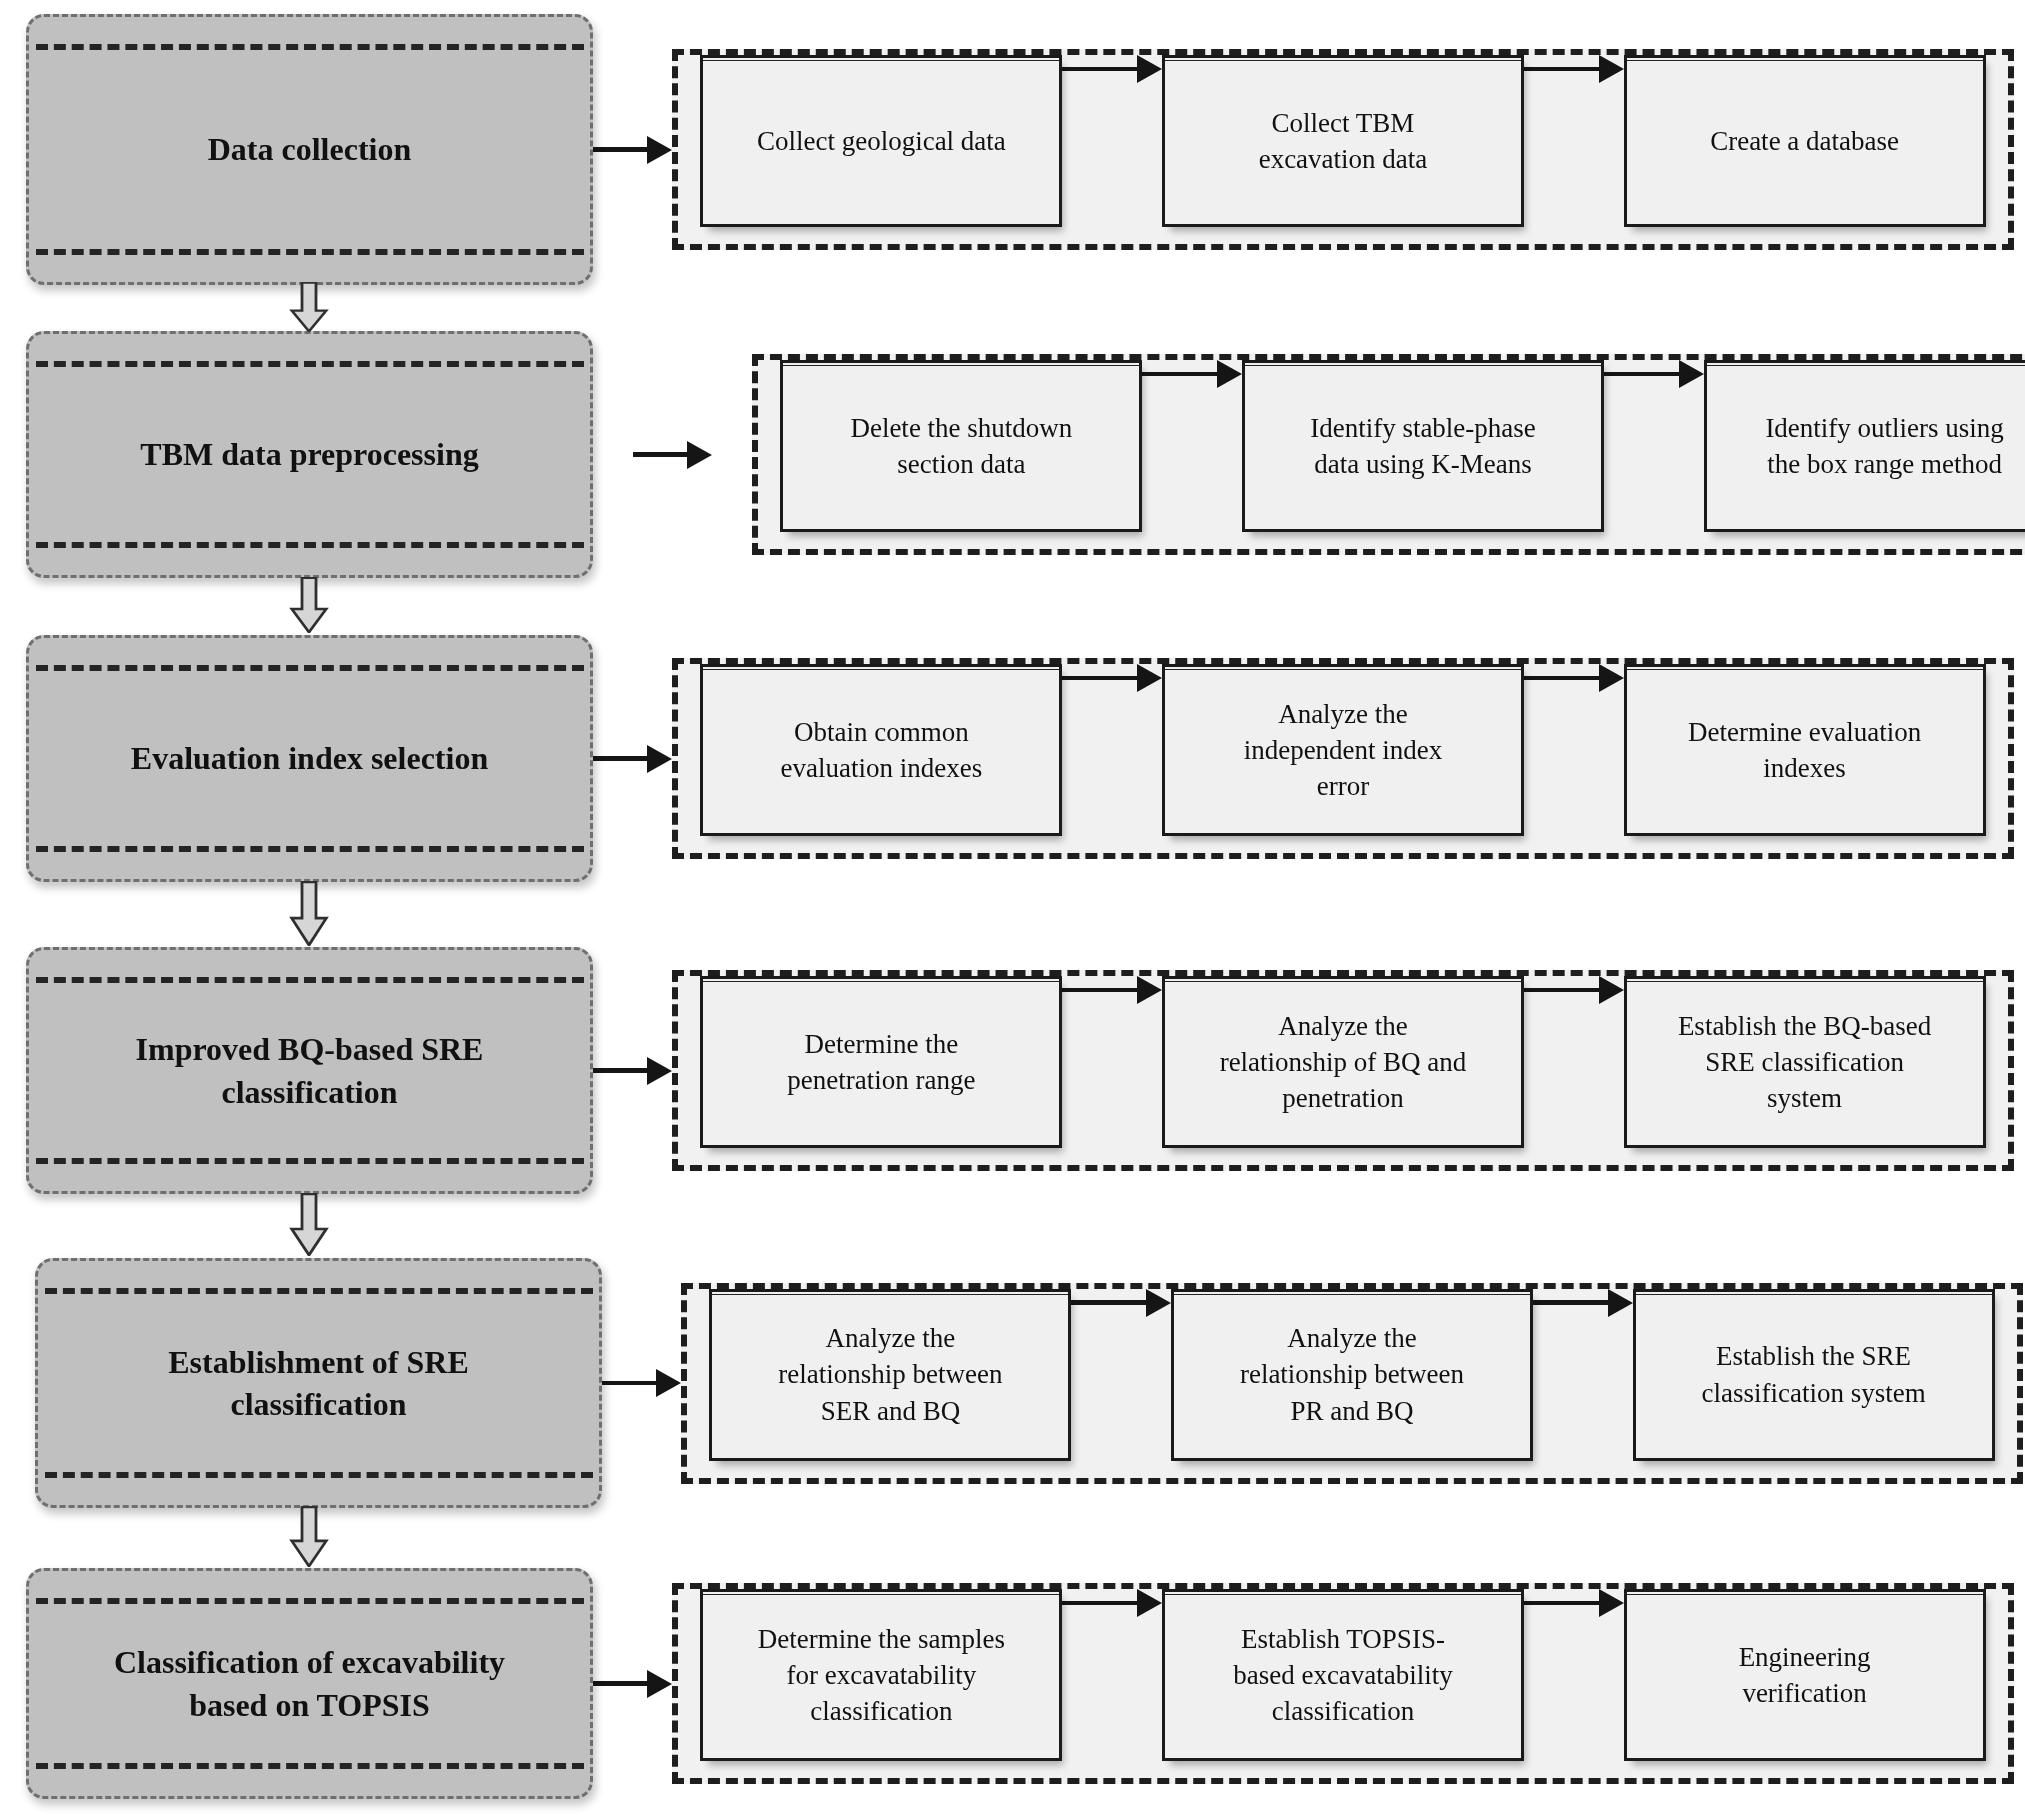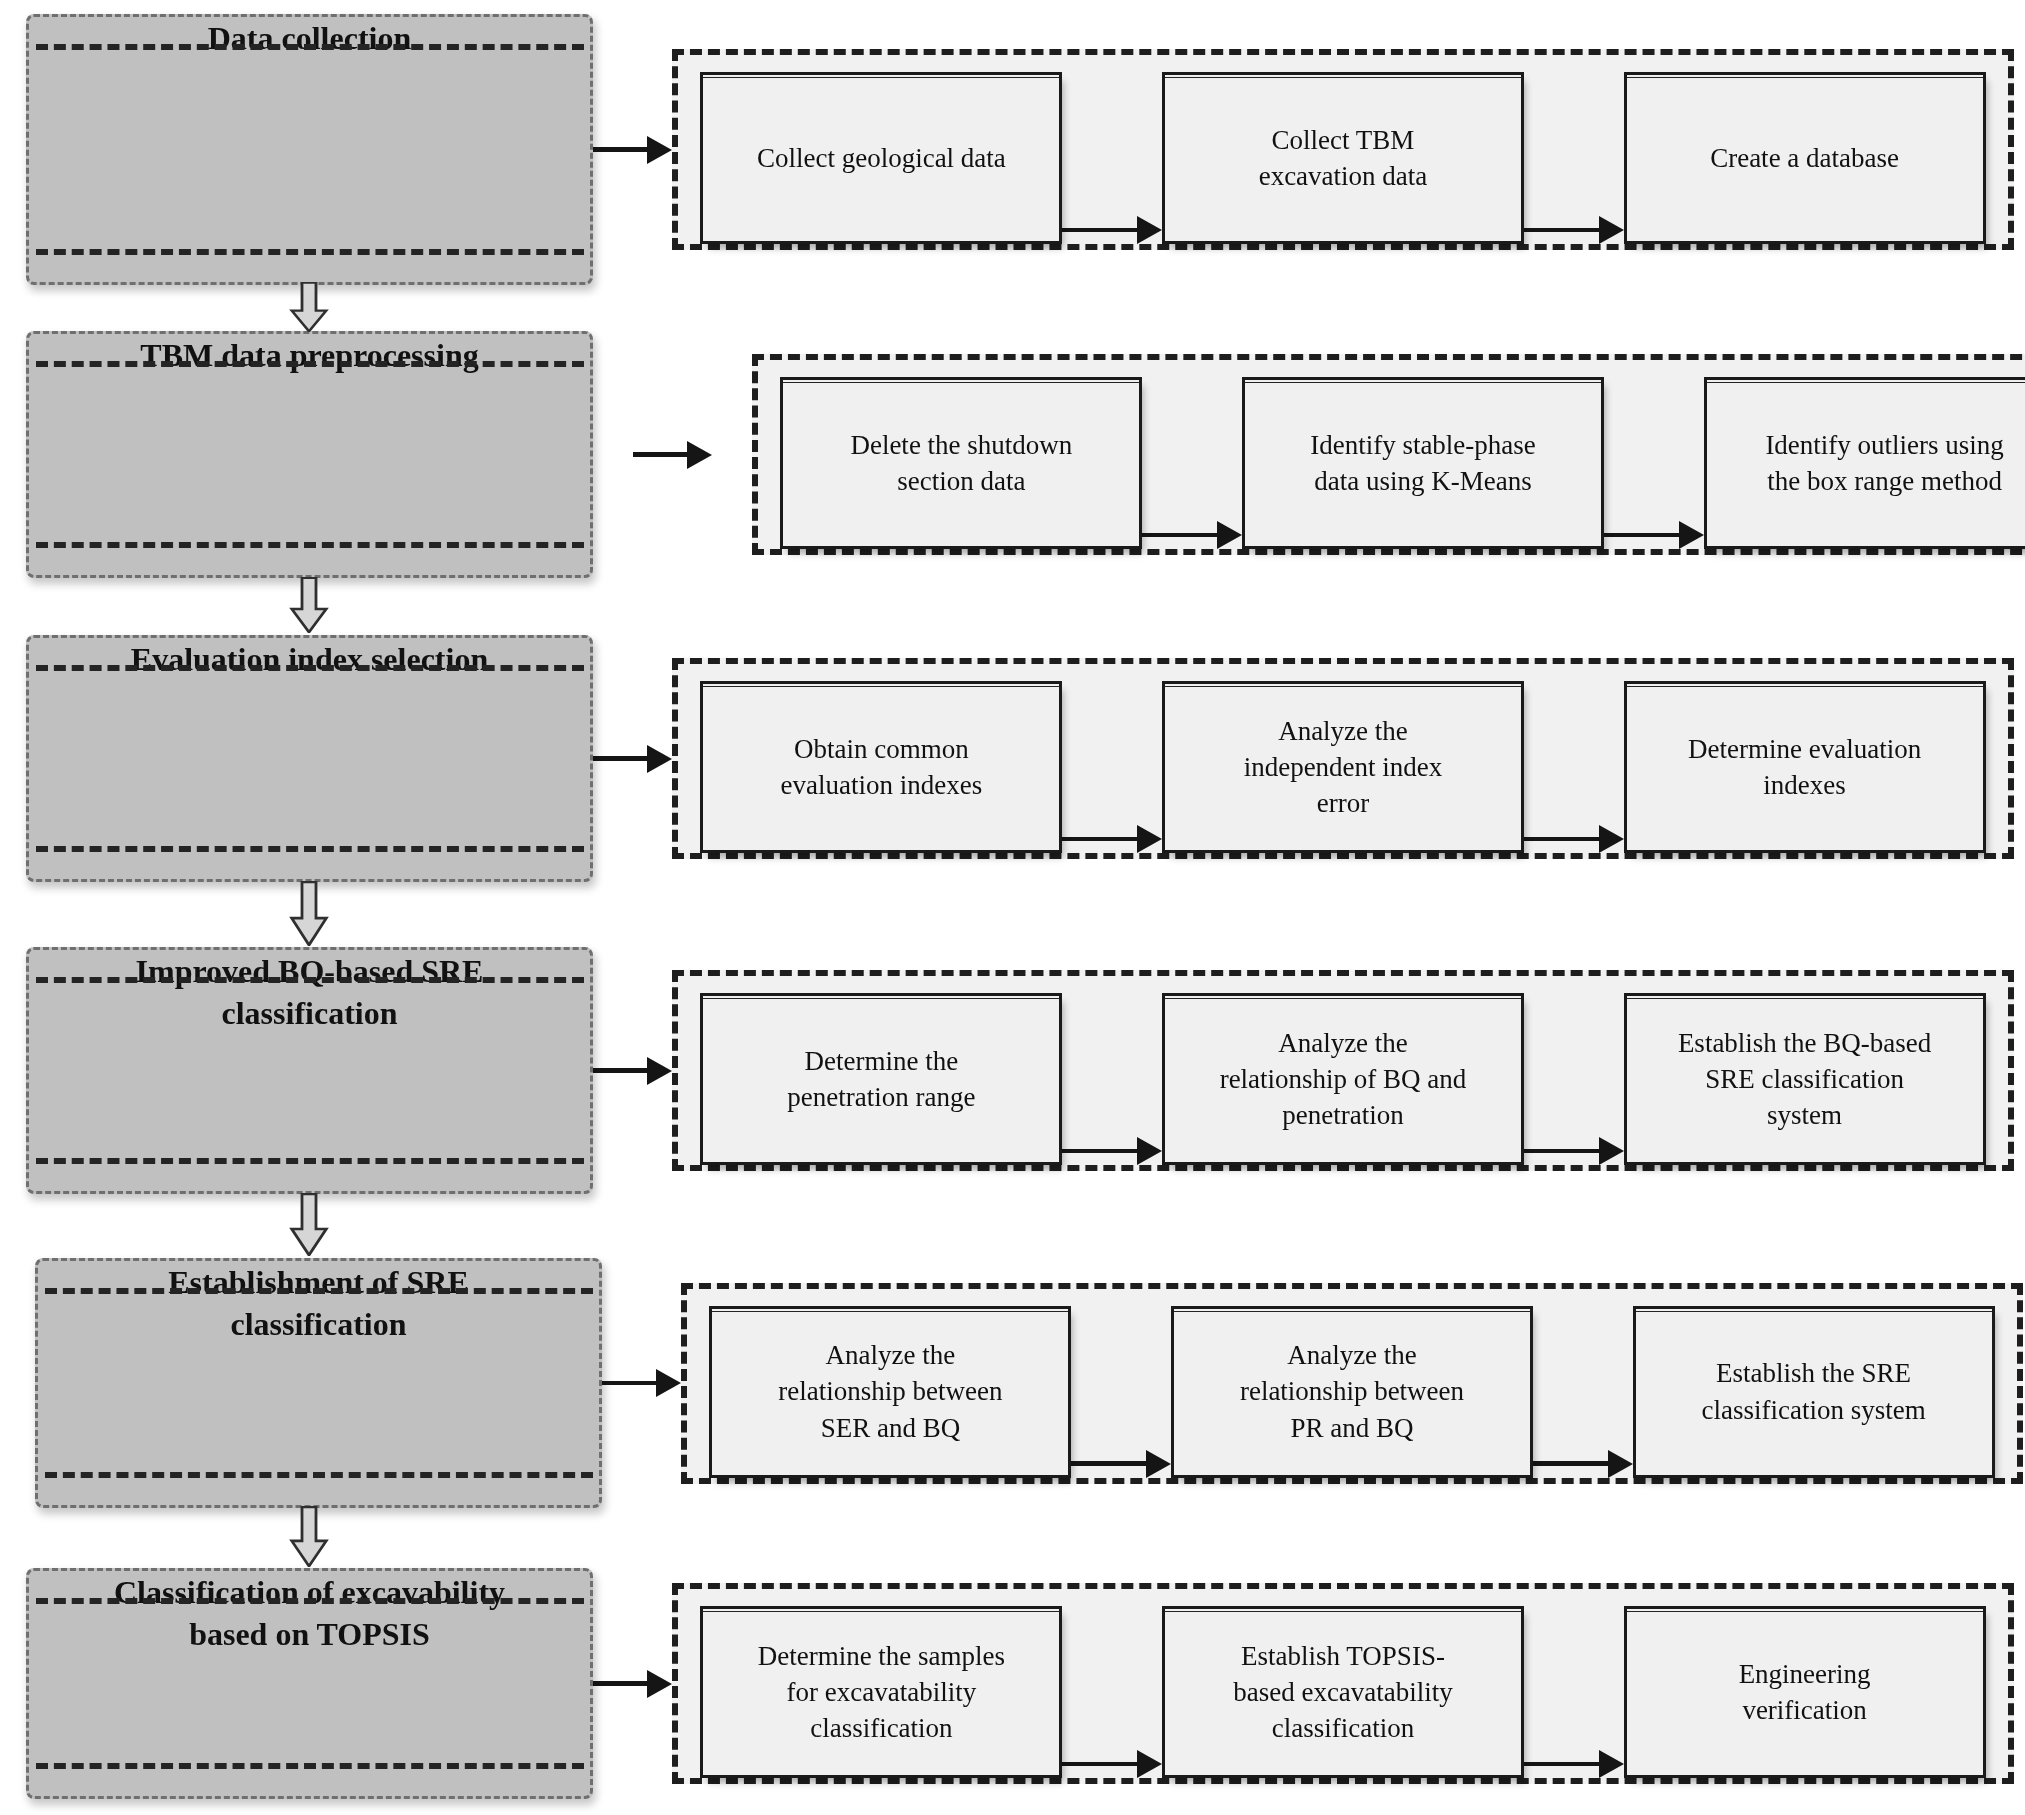--- a/index.html
+++ b/index.html
@@ -22,24 +22,24 @@
     display: flex;
     align-items: center;
   }
   
   .stage {
     position: relative;
     width: 567px;
     height: 100%;
     background: #c0c0c0;
     border: 3.7px dashed #6f6f6f;
-    border-radius: 8px;
+    border-radius: 18px;
     box-shadow: 2.8px 5.6px 8.4px rgba(0,0,0,0.22);
     display: flex;
-    align-items: flex-start;
+    align-items: center;
     justify-content: center;
     box-sizing: border-box;
     flex: 0 0 auto;
   }
   .stage::before, .stage::after {
     content: "";
     position: absolute;
     left: 6.5px;
     right: 6.5px;
     border-top: 6.5px dashed #242424;
@@ -77,21 +77,21 @@
   .arrow-fixed { width: 79px; }
   .arrow-flex  { flex: 1 1 auto; min-width: 65px; }
   
   .steps-container {
     width: 1342px;
     height: 201px;
     box-sizing: border-box;
     background: #f1f1f1;
     border: 6px dashed #1e1e1e;
     display: flex;
-    align-items: flex-end;
+    align-items: flex-start;
     padding: 0 22.4px;
     flex: 0 0 auto;
   }
   
   .step {
     position: relative;
     width: 362px;
     height: 172px;
     box-sizing: border-box;
     background: #f0f0f0;

